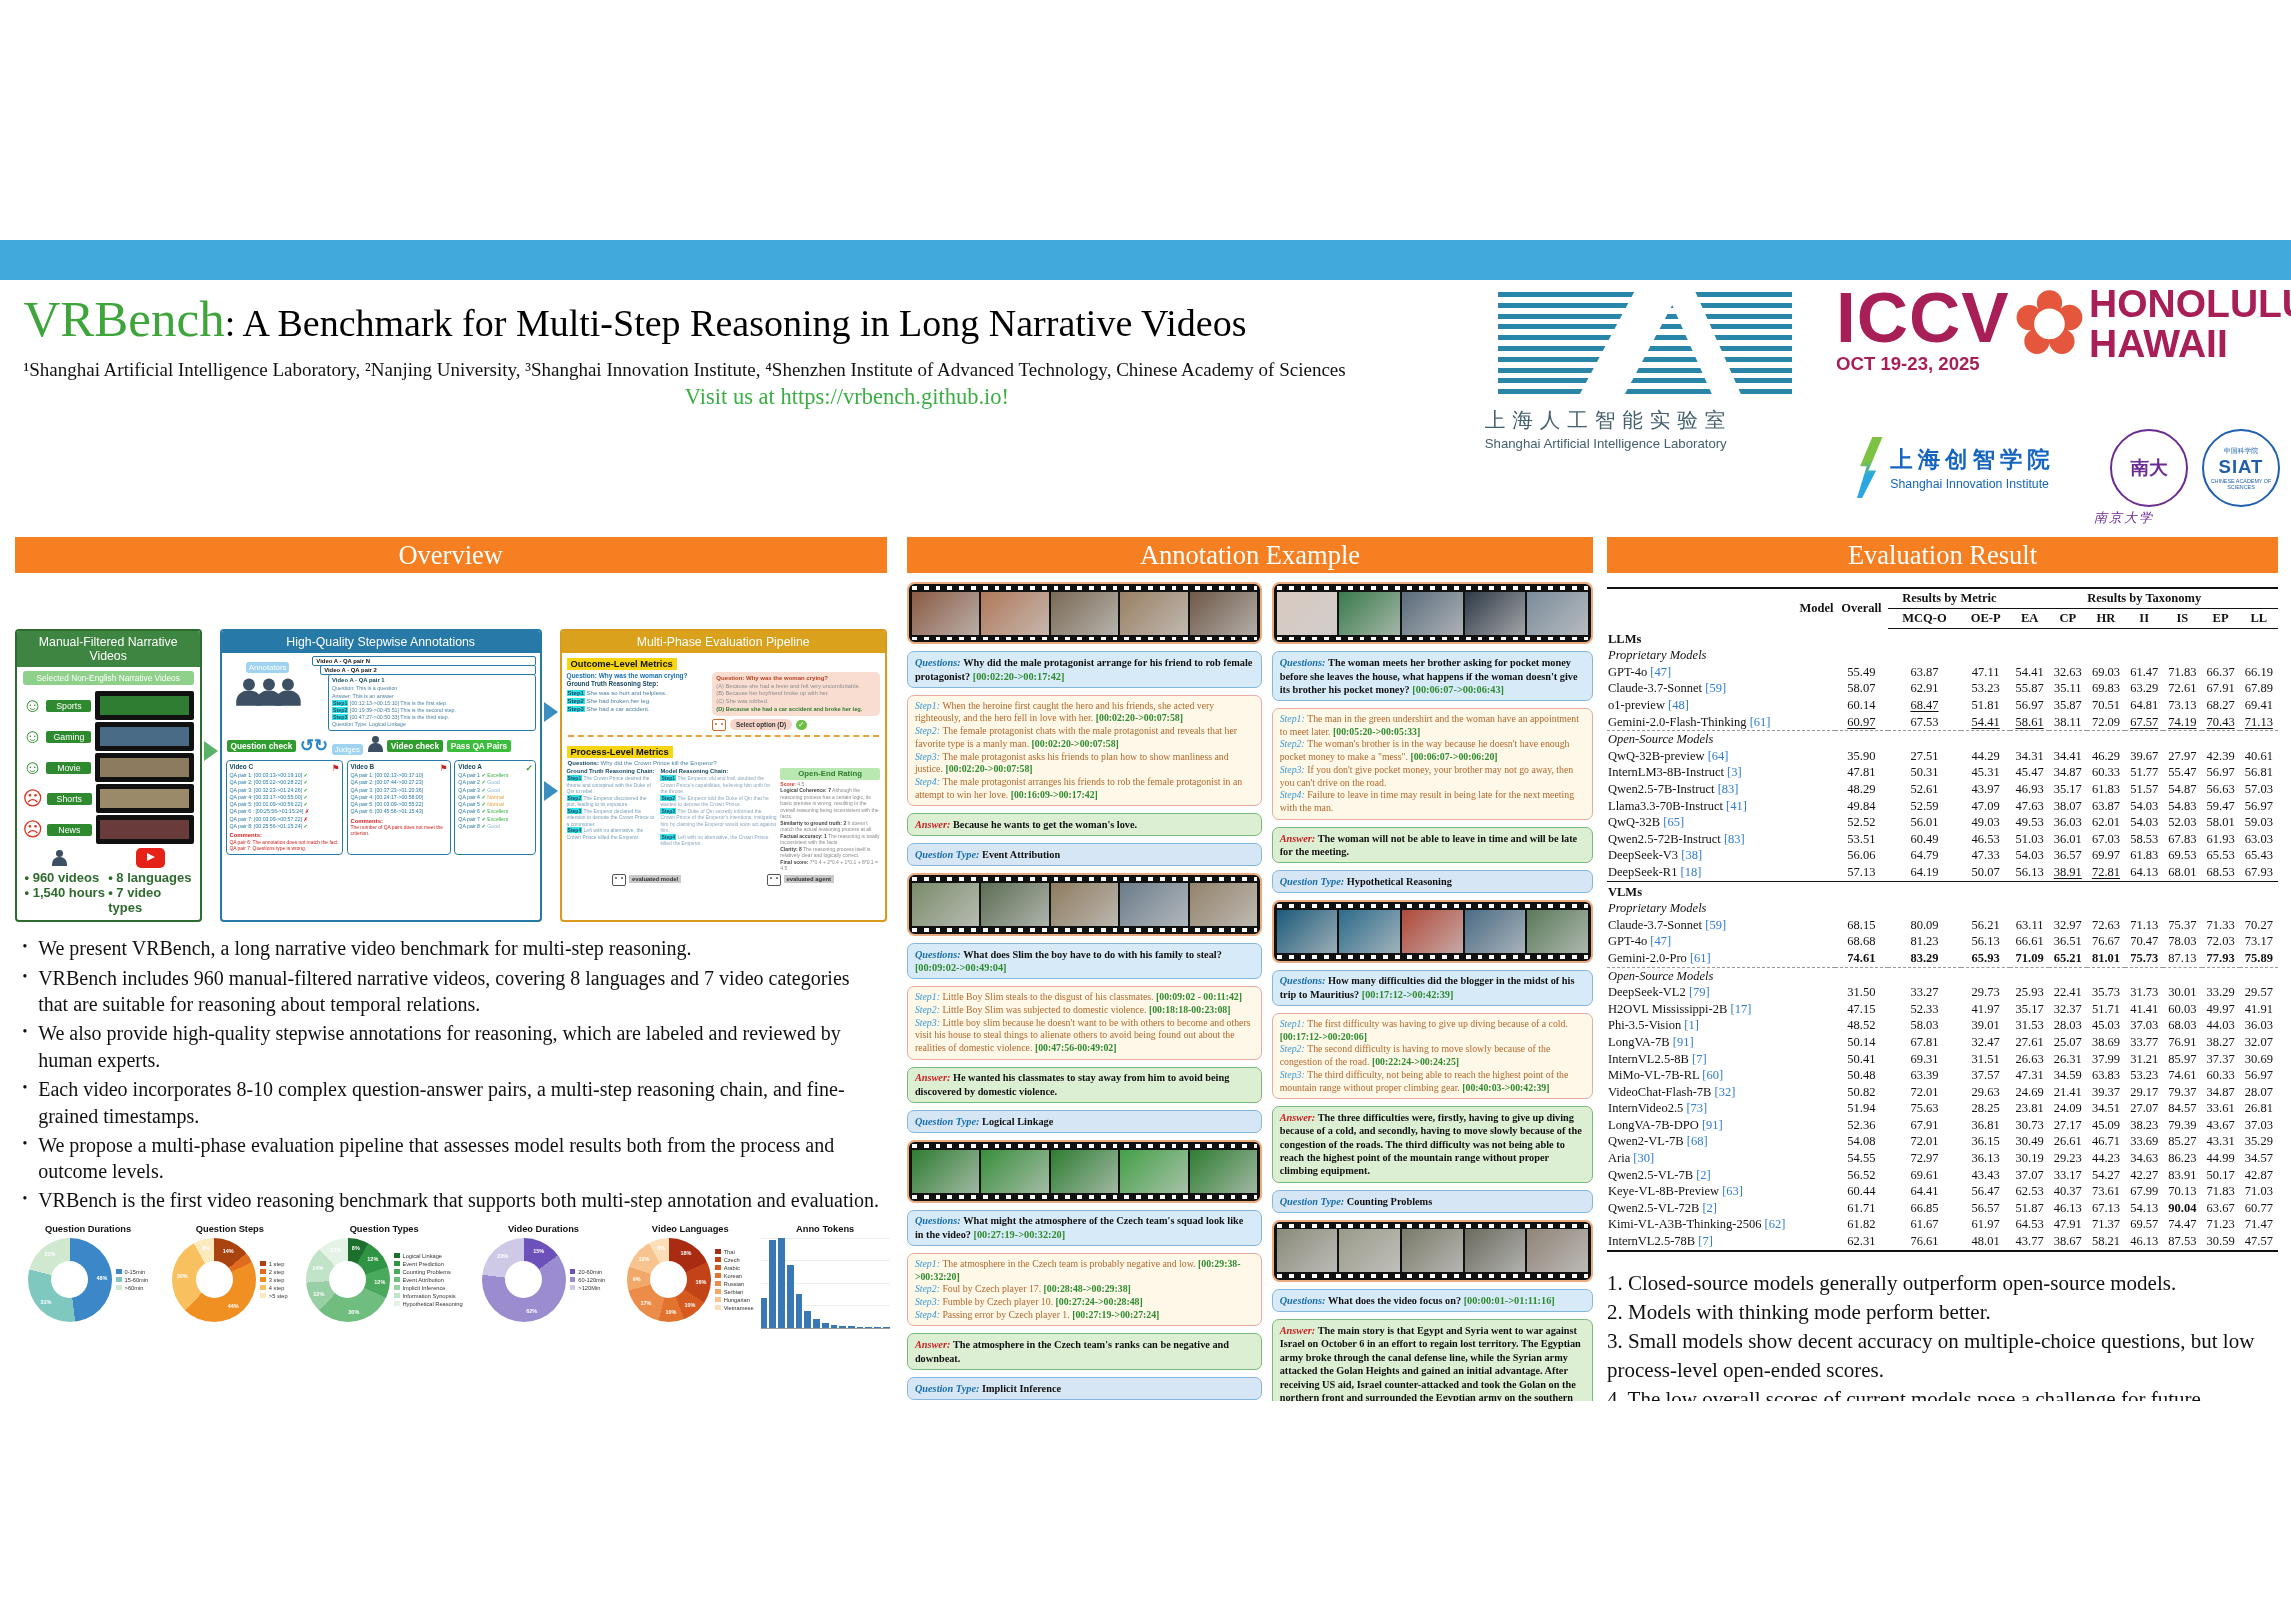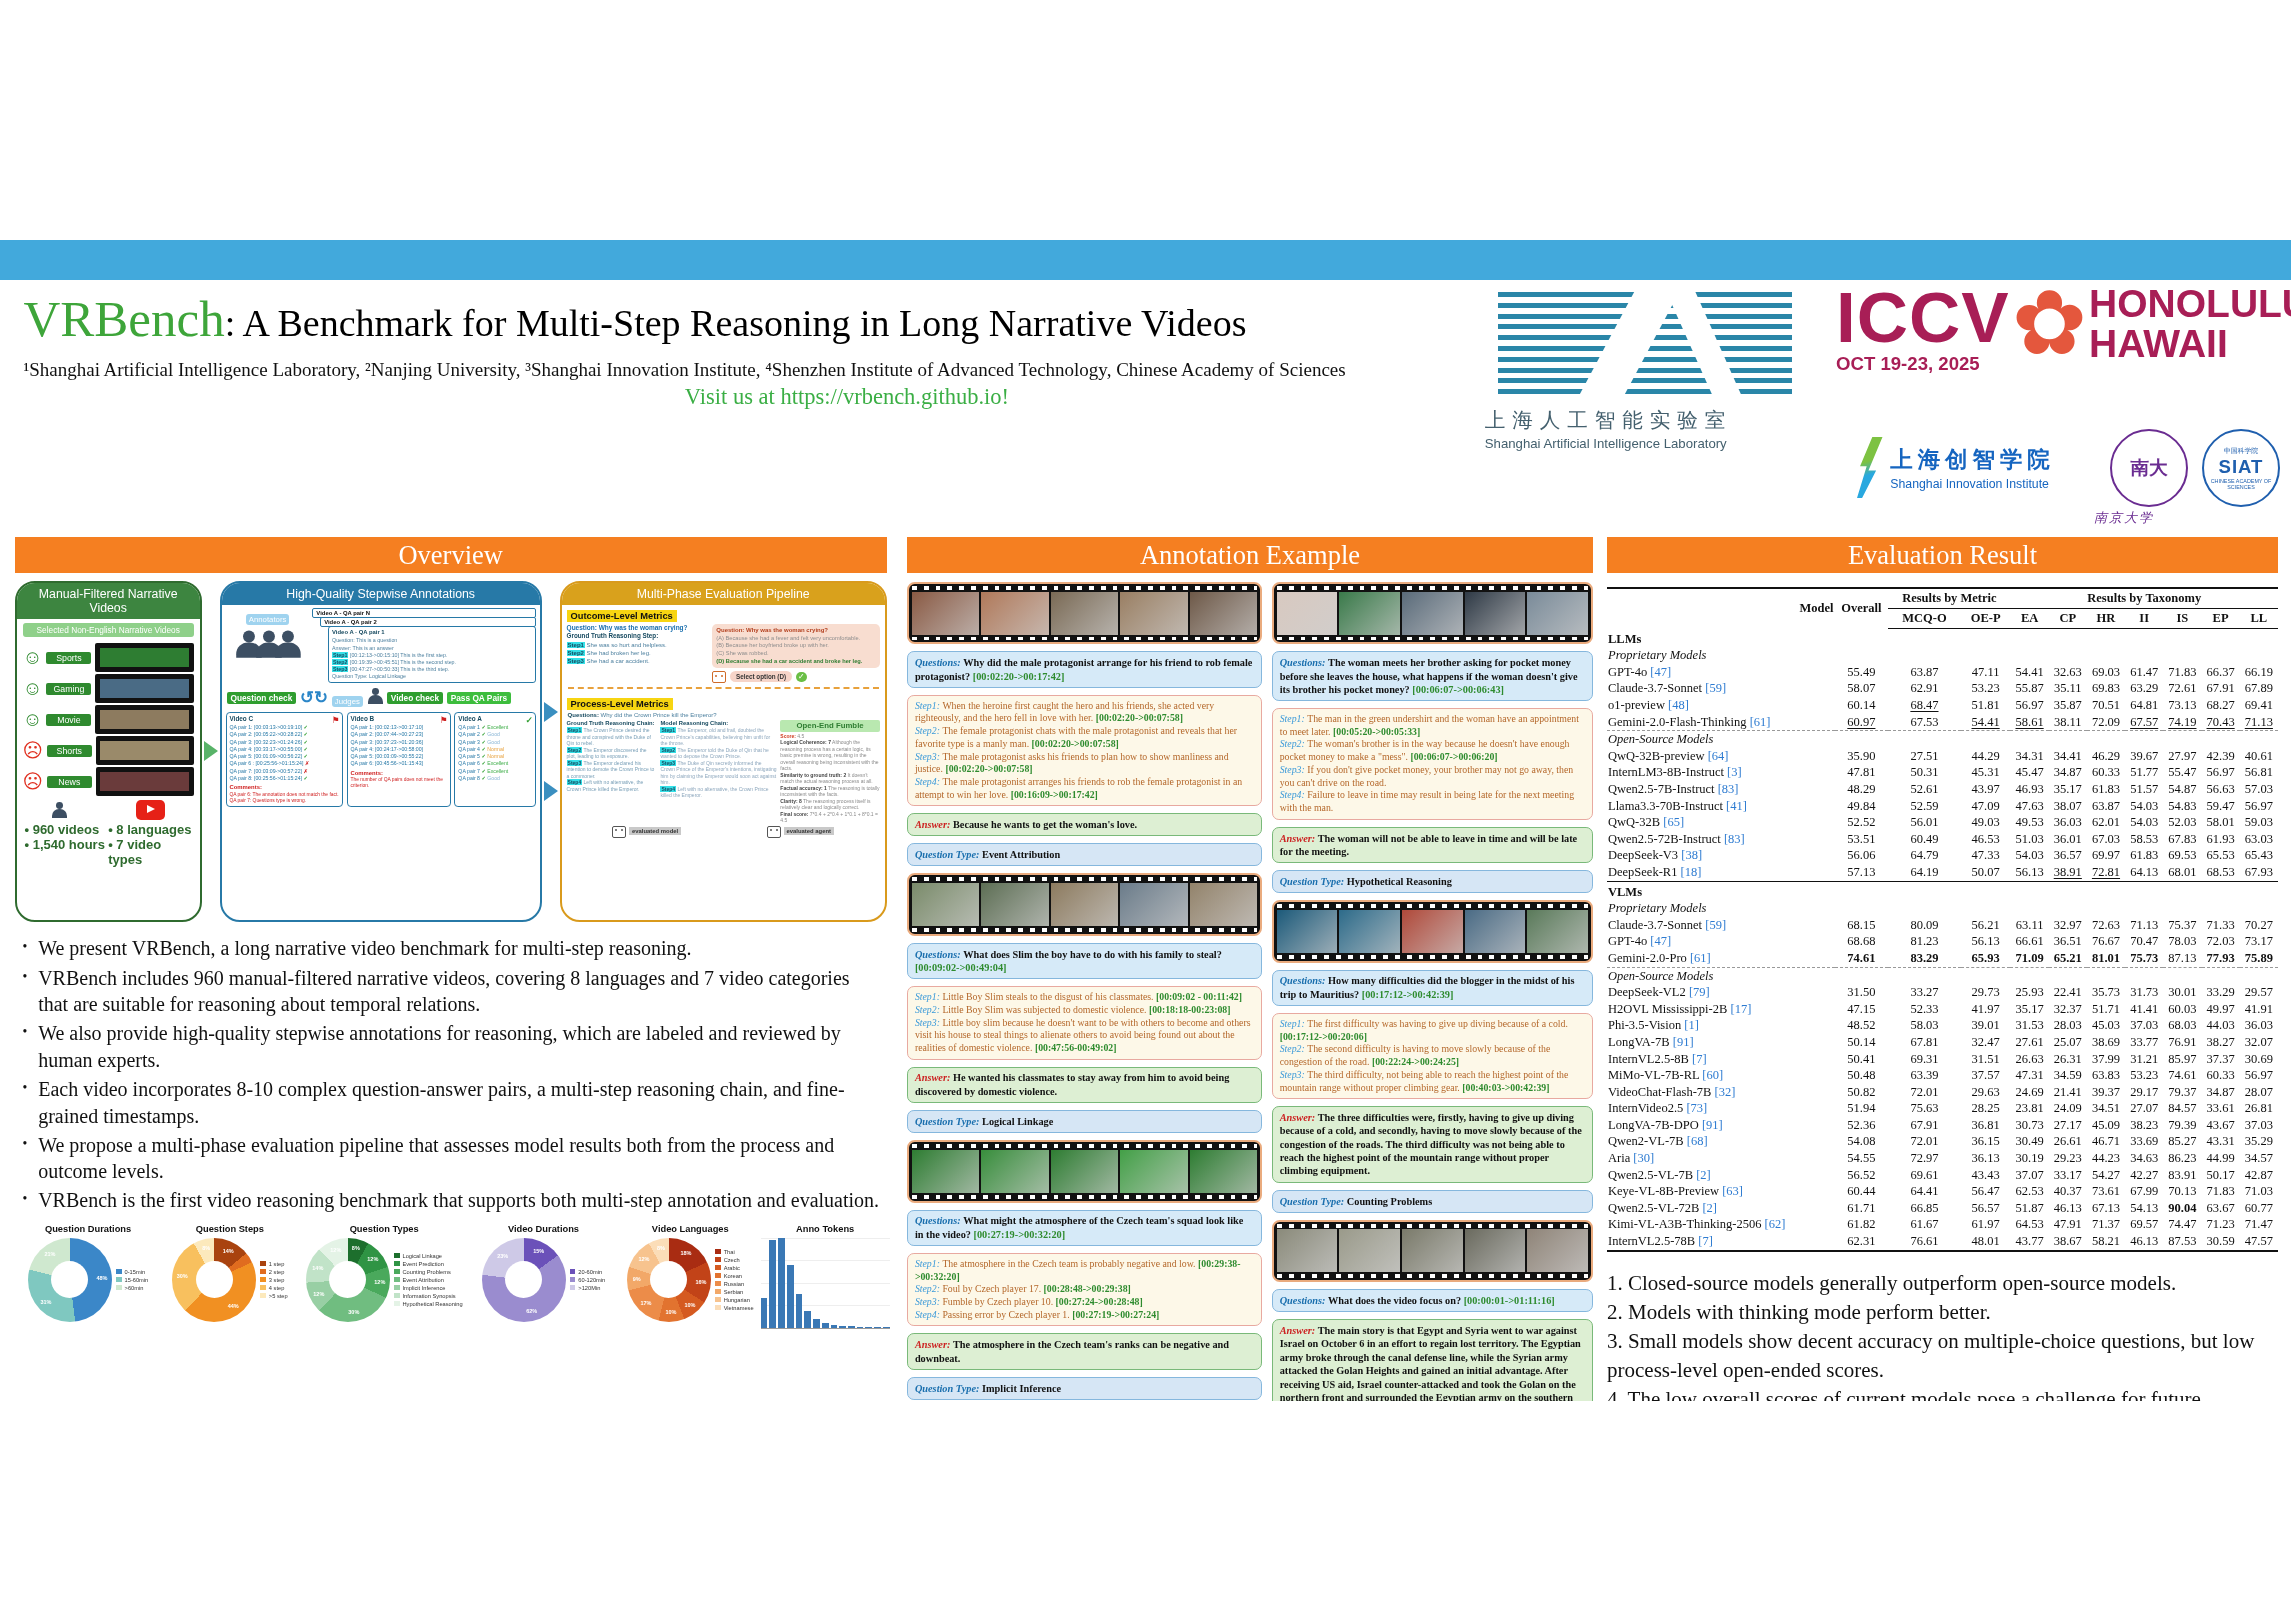--- a/index.html
+++ b/index.html
@@ -48,21 +48,21 @@
 
   
   .col{position:absolute;top:537px;}
   .col-overview{left:14.7px;width:872px;}
   .col-ann{left:907px;width:686px;}
   .col-eval{left:1607px;width:671px;}
   .sec-header{height:36px;background:#f57f21;color:#fff;font-size:26.5px;text-align:center;line-height:36px;}
 
   
   .diagram{display:flex;align-items:stretch;margin-top:7.8px;height:341px;font-family:"Liberation Sans",sans-serif;}
-  .panel{border-radius:20px;background:#fff;position:relative;overflow:hidden;}
+  .panel{border-radius:4px;background:#fff;position:relative;overflow:hidden;margin-top:48px;}
   .p-head{color:#fff;text-align:center;font-size:12.3px;padding:3.9px 2px;}
   .p-green{width:183px;border:2.9px solid #2f6b2f;}
   .p-green .p-head{background:#3d8540;}
   .p-blue{width:318px;border:2.9px solid #2779a7;}
   .p-blue .p-head{background:#2779a7;}
   .p-orange{width:323px;border:2.9px solid #d99a1c;}
   .p-orange .p-head{background:#d9a11c;}
   .harrow{align-self:center;width:0;height:0;border-top:10.8px solid transparent;border-bottom:10.8px solid transparent;border-left:14.7px solid #58b368;margin:0 2px;}
   .harrow.blue{border-left-color:#3a8fc0;}
   .arrstack{display:flex;flex-direction:column;justify-content:center;gap:59px;}
@@ -427,21 +427,21 @@
               <div><span class="ctag">Step4</span> Left with no alternative, the Crown Prince killed the Emperor.</div>
             </div>
             <div class="pcol pcol-model">
               <div class="ph">Model Reasoning Chain:</div>
               <div><span class="ctag">Step1</span> The Emperor, old and frail, doubted the Crown Prince's capabilities, believing him unfit for the throne.</div>
               <div><span class="ctag">Step2</span> The Emperor told the Duke of Qin that he wanted to depose the Crown Prince.</div>
               <div><span class="ctag">Step3</span> The Duke of Qin secretly informed the Crown Prince of the Emperor's intentions, instigating him by claiming the Emperor would soon act against him.</div>
               <div><span class="ctag">Step4</span> Left with no alternative, the Crown Prince killed the Emperor.</div>
             </div>
             <div class="pcol pcol-rate">
-              <div class="oer">Open-End Fumble</div>
+              <div class="oer">Open-End Rating</div>
               <div><span class="score-red">Score:</span> 4.5</div>
               <div><span class="rk">Logical Coherence: 7</span> Although the reasoning process has a certain logic, its basic premise is wrong, resulting in the overall reasoning being inconsistent with the facts.</div>
               <div><span class="rk">Similarity to ground truth: 2</span> It doesn't match the actual reasoning process at all.</div>
               <div><span class="rk">Factual accuracy: 1</span> The reasoning is totally inconsistent with the facts.</div>
               <div><span class="rk">Clarity: 8</span> The reasoning process itself is relatively clear and logically correct.</div>
               <div><span class="rk">Final score:</span> 7*0.4 + 2*0.4 + 1*0.1 + 8*0.1 = 4.5</div>
             </div>
           </div>
         <div class="badges" id="badges">
             <span><span class="robot gray" style="margin-right: 2.9px;"></span><span class="badge-label">evaluated model</span></span>

